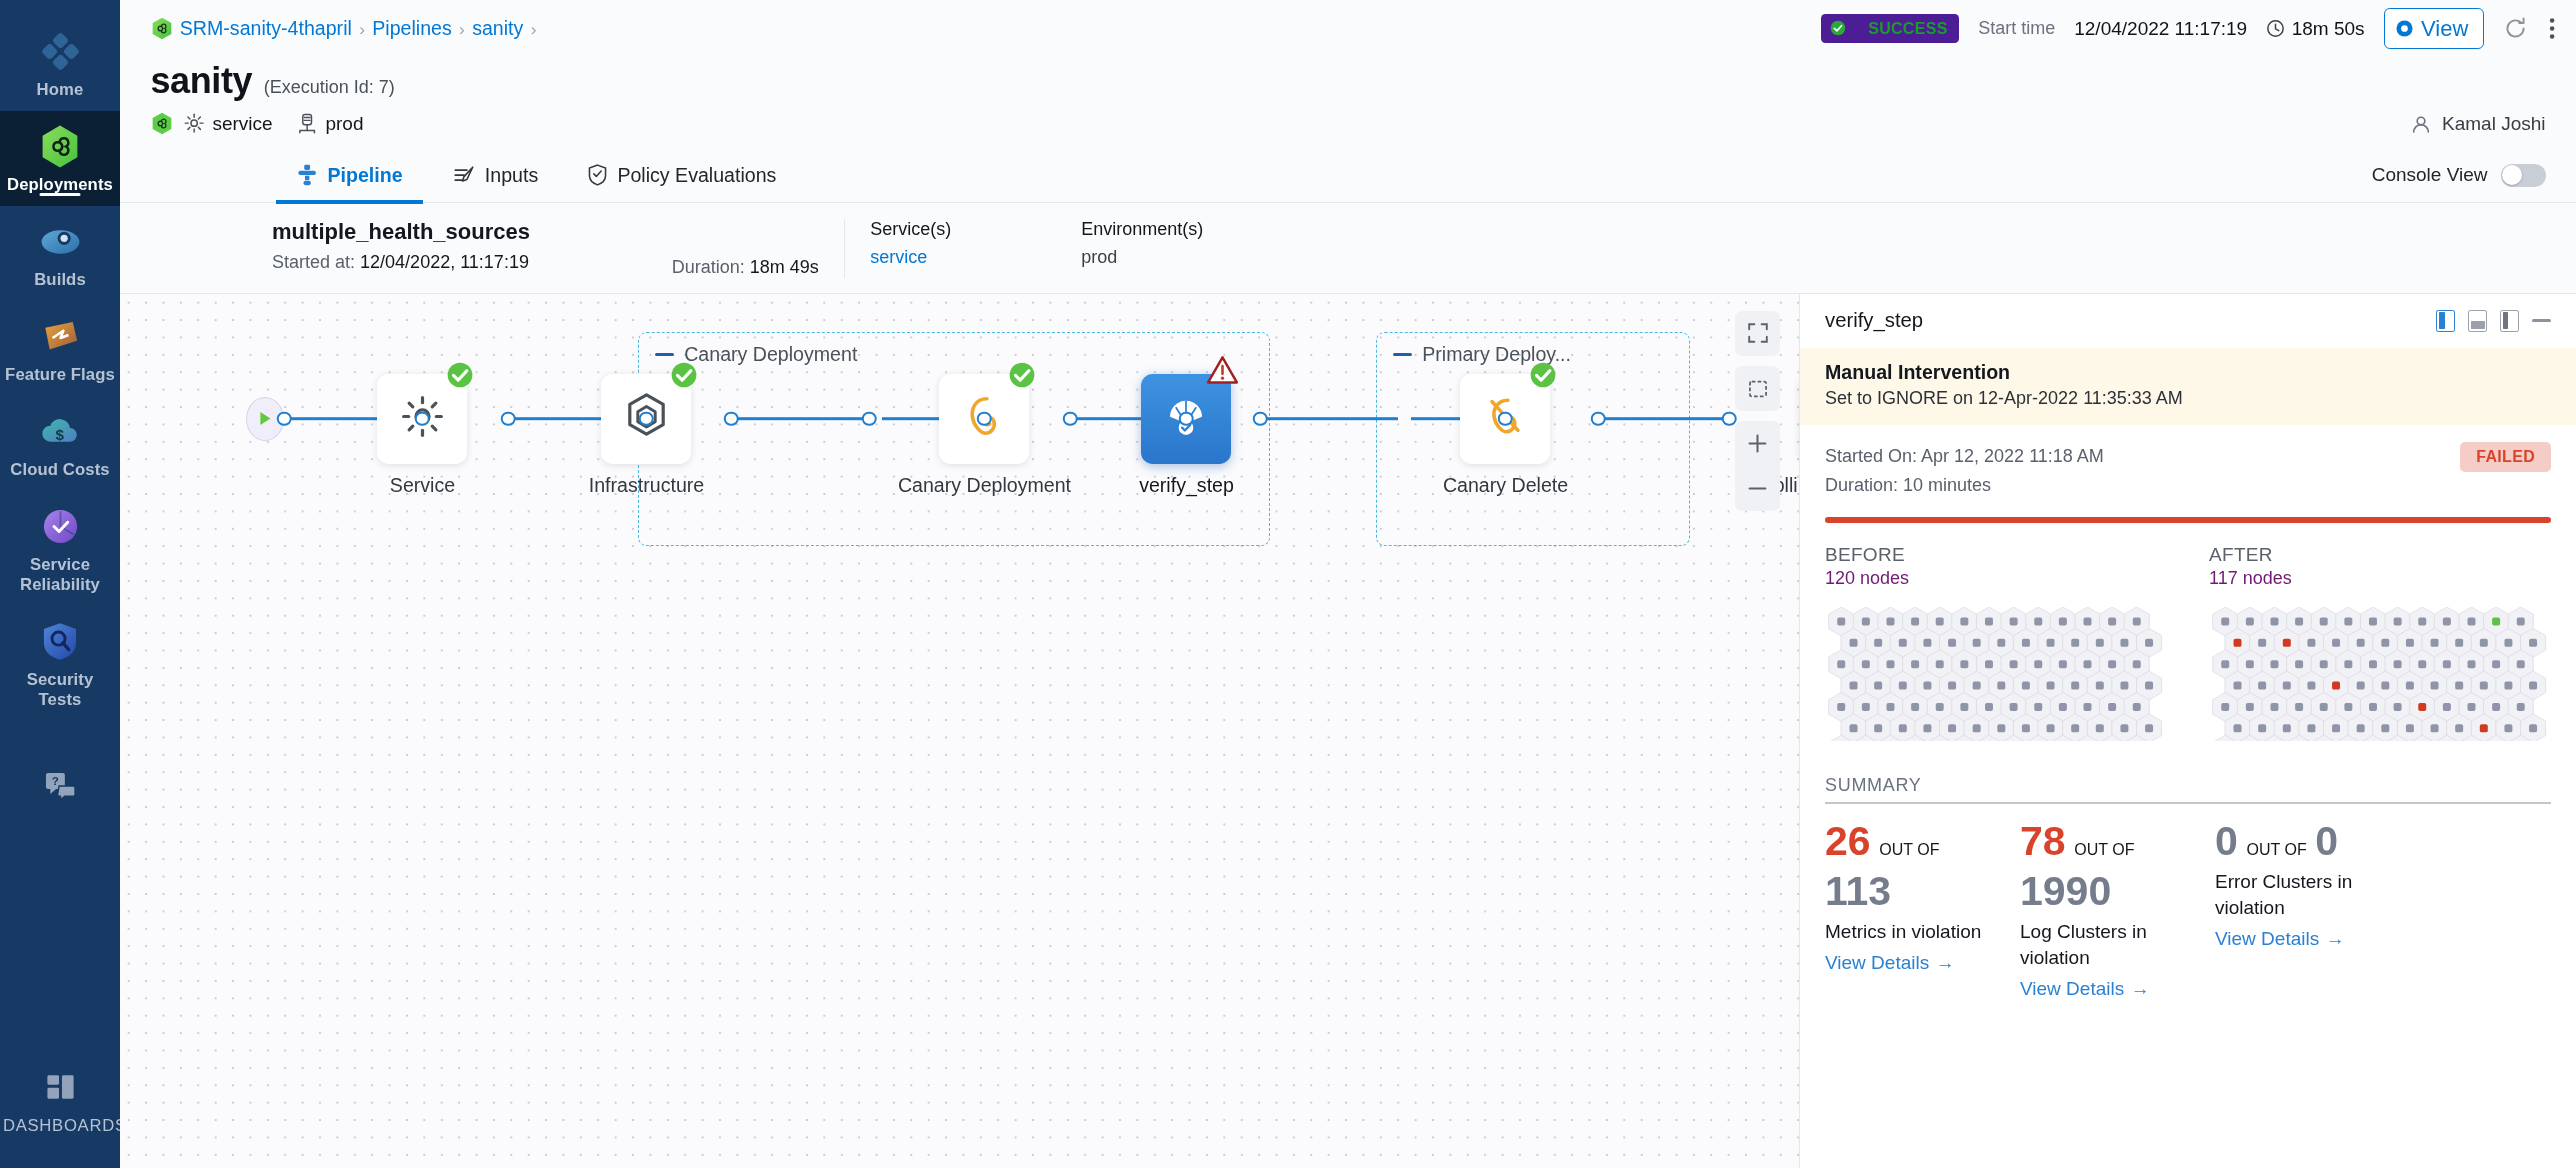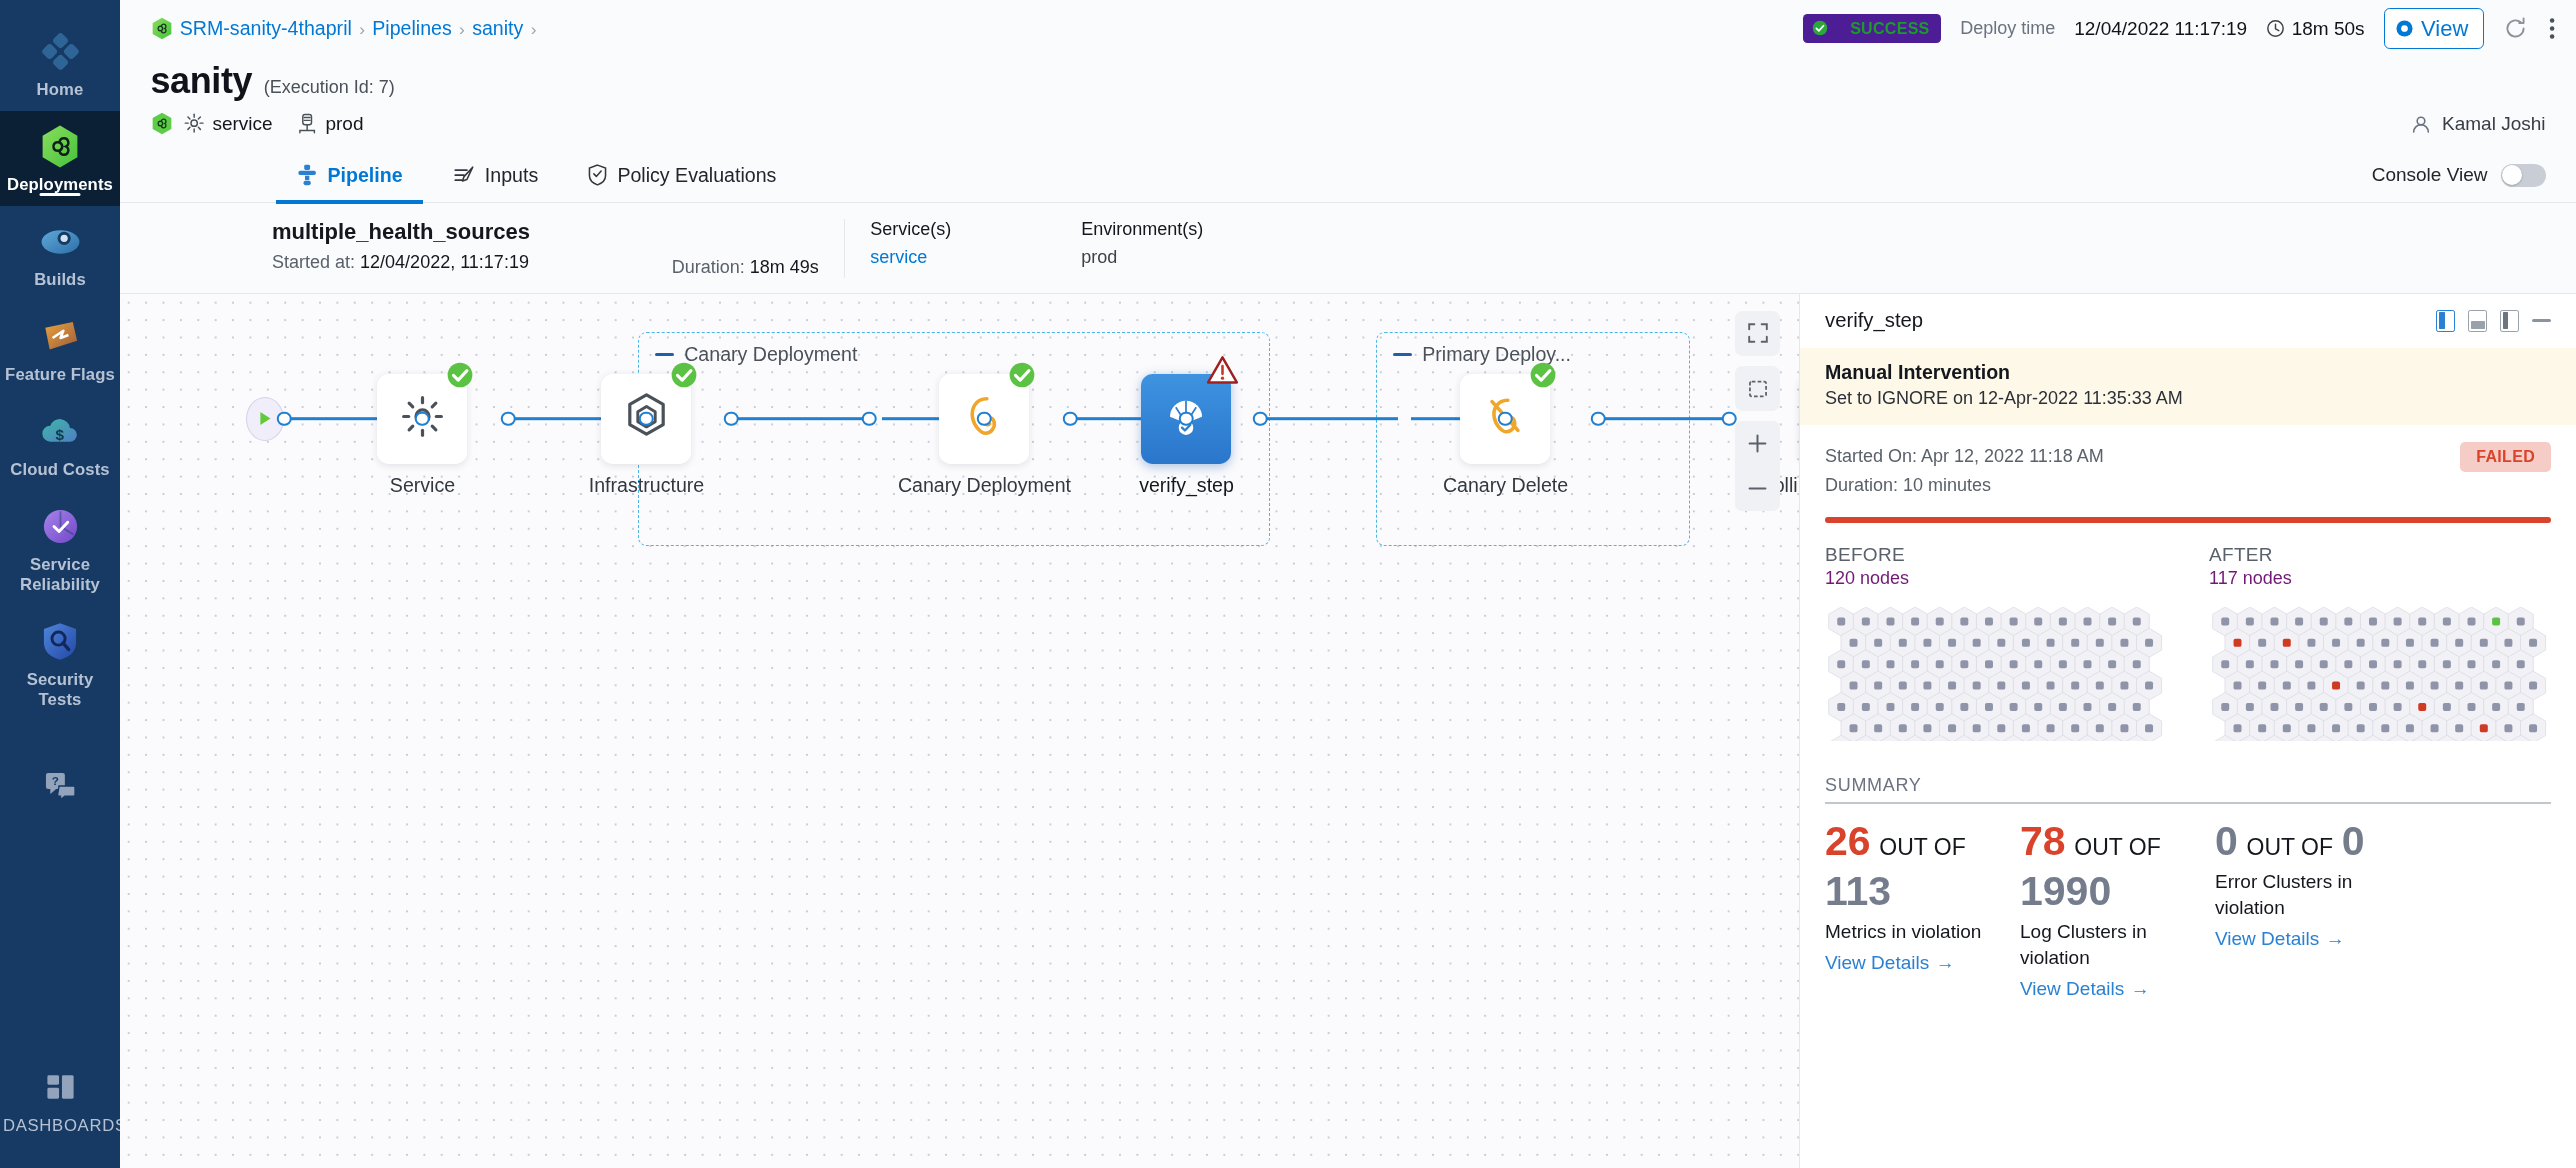--- a/index.html
+++ b/index.html
@@ -193,21 +193,21 @@
   .hexgrid svg { display:block; }
 
   .sum-h { margin-top:23px; font-size:18px; color:#6b7280; letter-spacing:0.7px; }
   .sum-rule { margin-top:5.8px; height:2.2px; background:#c2c6cd; }
   .sum-cards { display:flex; gap:28px; margin-top:17.4px; }
   .sum-card { flex:0 0 auto; max-width:167px; }
   .sum-top { display:flex; align-items:baseline; gap:8.7px; flex-wrap:wrap; }
   .sum-big { font-size:41px; font-weight:700; line-height:1; }
   .sum-big.red { color:#d9432b; }
   .sum-big.gray { color:#757d8d; }
-  .sum-outof { font-size:23px; color:#15171e; }
+  .sum-outof { font-size:16px; color:#15171e; }
   .sum-desc { margin-top:7.3px; font-size:19px; color:#15171e; line-height:1.35; }
   .sum-link { margin-top:7.3px; font-size:19px; color:#2a80d2; cursor:pointer; display:inline-flex; align-items:center; gap:6.5px; }
 </style>
 </head>
 <body>
 
 <div class="app">
 
   <nav class="sidebar">
 
@@ -383,21 +383,21 @@
       <div class="topbar-right">
         <div class="badge-success">
           <span>
             <svg width="16" height="16" viewBox="0 0 22 22" style="display:block">
               <circle cx="11" cy="11" r="10" fill="#2aa83a"></circle>
               <path d="M6 11.5 l3.4 3.4 l6.4 -7" stroke="#fff" stroke-width="2.4" fill="none" stroke-linecap="round" stroke-linejoin="round"></path>
             </svg>
           </span>
           <span>SUCCESS</span>
         </div>
-        <span class="kv-label">Deploy time</span>
+        <span class="kv-label">Start time</span>
         <span class="kv-val">12/04/2022 11:17:19</span>
         <span class="dur">
           <span>
             <svg width="19" height="19" viewBox="0 0 26 26" style="display:block">
               <circle cx="13" cy="13" r="10.5" fill="none" stroke="#3b4149" stroke-width="2"></circle>
               <path d="M13 7 V13.5 L17.5 16" stroke="#3b4149" stroke-width="2" fill="none" stroke-linecap="round"></path>
             </svg>
           </span>
           <span>18m 50s</span>
         </span>

